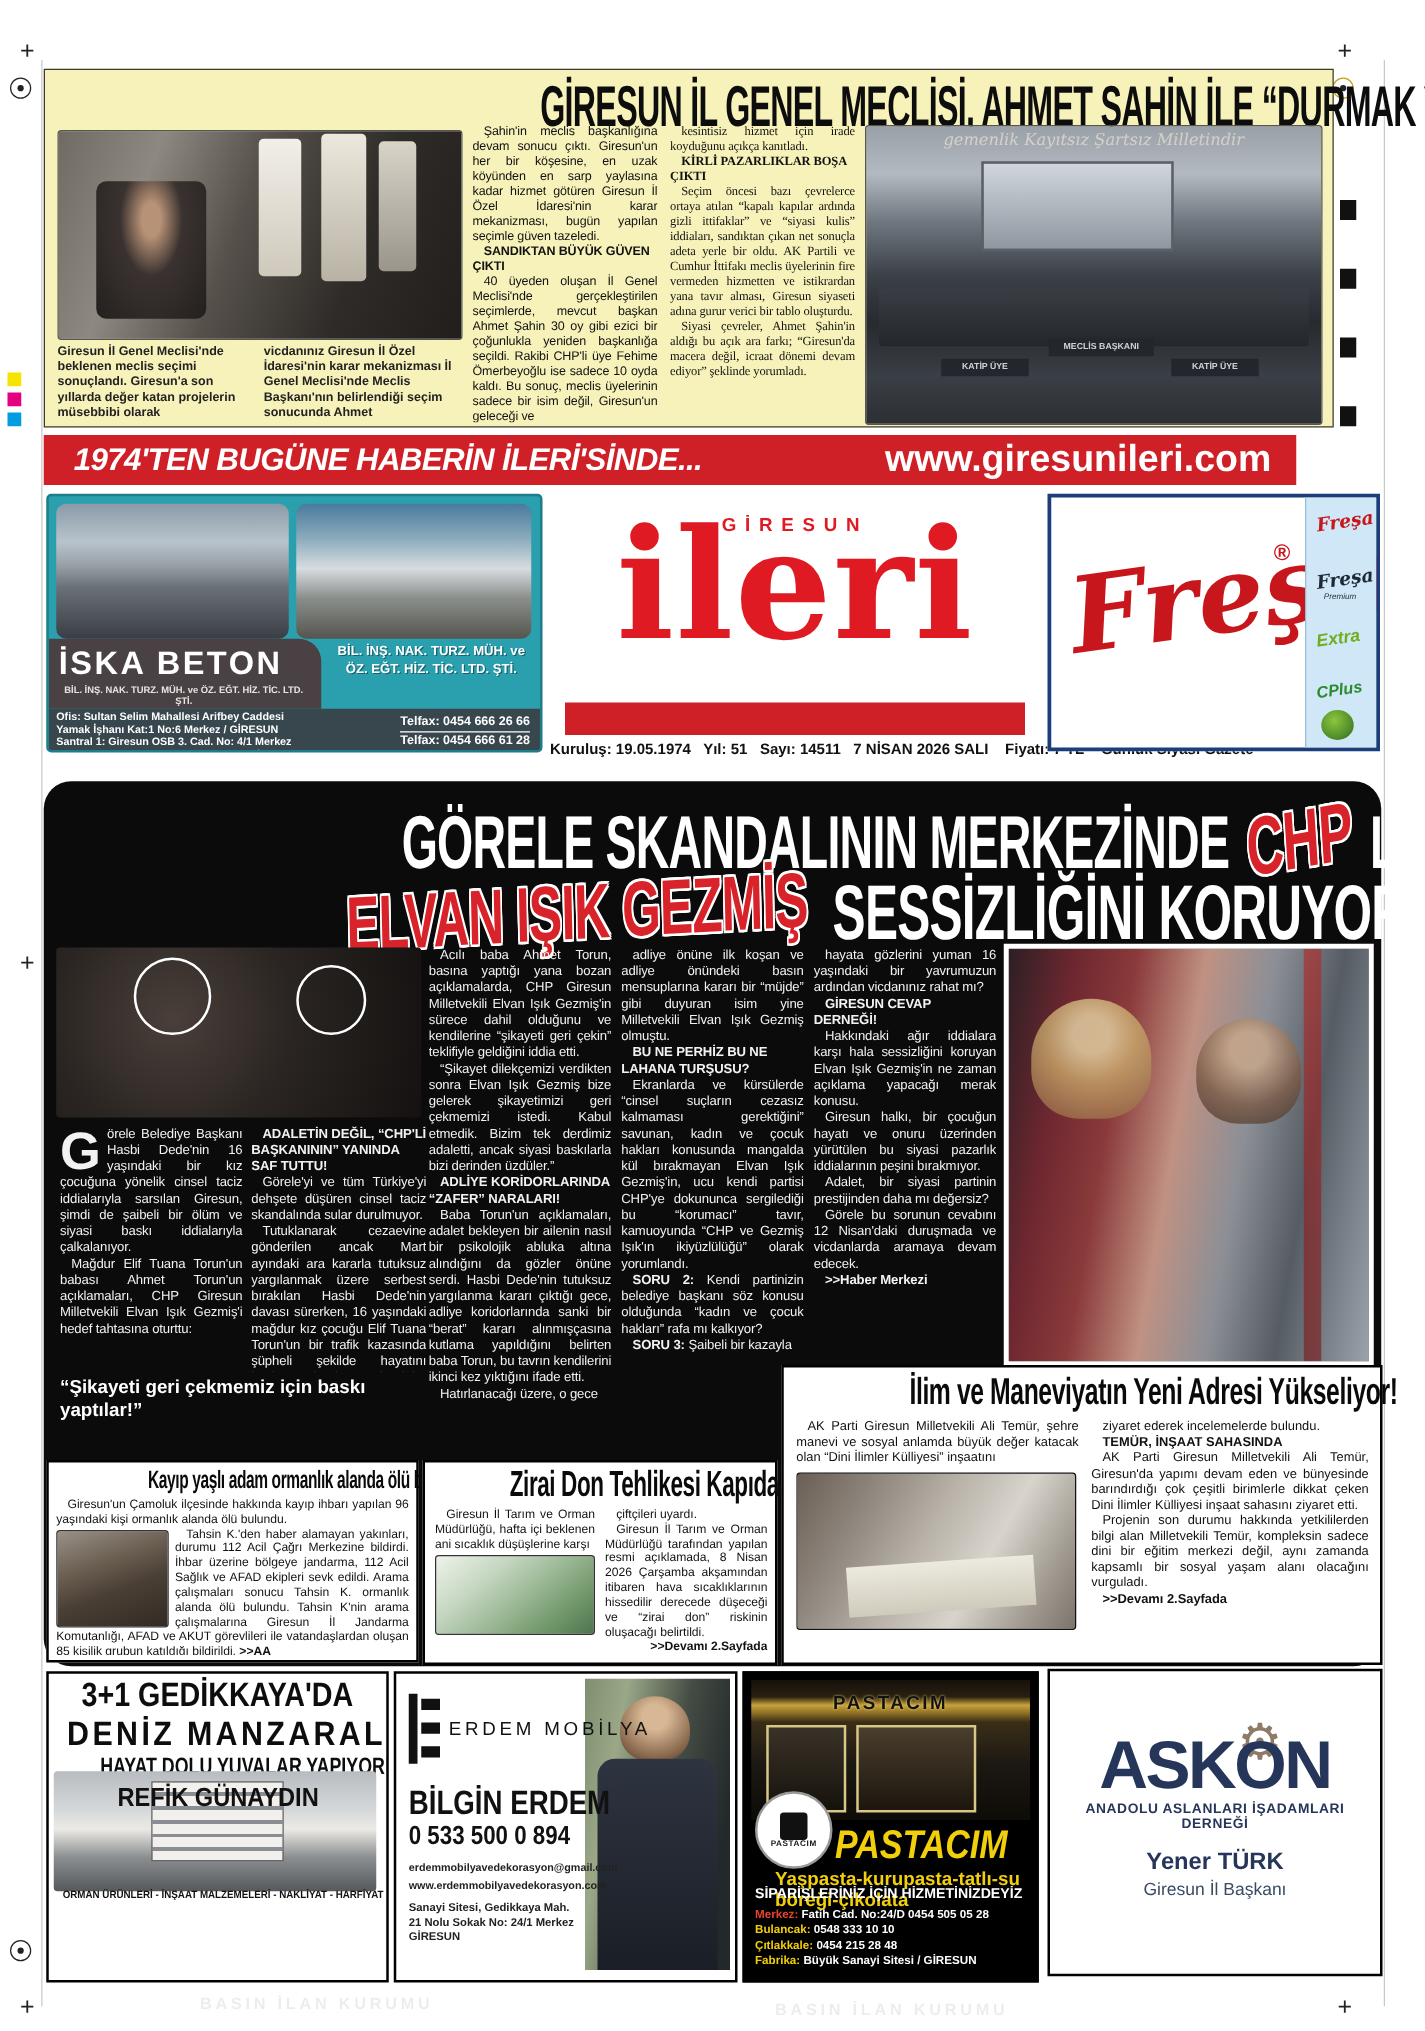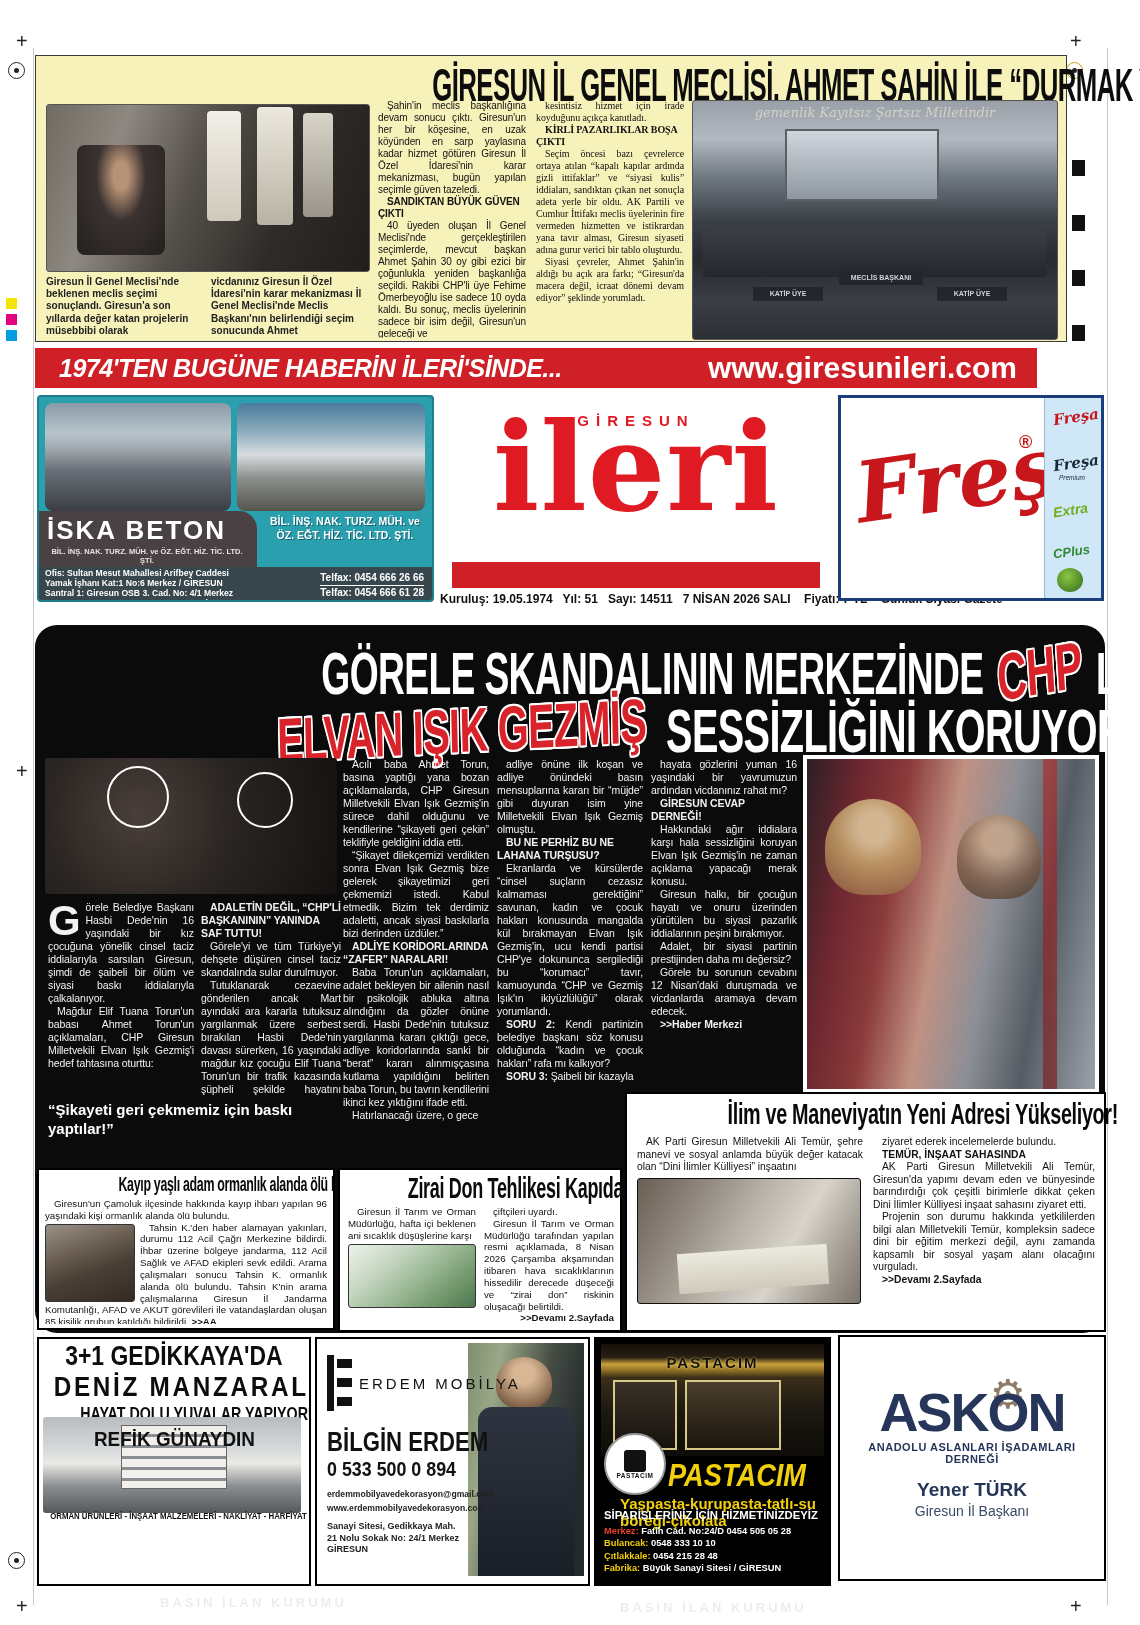--- a/index.html
+++ b/index.html
@@ -138,21 +138,21 @@
   <div class="abs iska" style="left:37px;top:395px;width:393px;height:203px;">
     <div class="photo ph-iska1" style="left:6px;top:6px;width:186px;height:108px;border-radius:8px;"></div>
     <div class="photo ph-iska2" style="left:198px;top:6px;width:188px;height:108px;border-radius:8px;"></div>
     <div class="abs" style="left:0;top:114px;width:218px;height:56px;background:#4a4145;border-radius:0 18px 0 0;">
       <span class="abs" style="left:8px;top:4px;font-size:26px;font-weight:900;color:#fff;letter-spacing:2px;">İSKA BETON</span>
       <span class="abs" style="left:8px;top:36px;width:200px;font-size:7.5px;font-weight:bold;color:#e8e4e0;text-align:center;">BİL. İNŞ. NAK. TURZ. MÜH. ve ÖZ. EĞT. HİZ. TİC. LTD. ŞTİ.</span>
     </div>
     <div class="abs" style="left:224px;top:118px;width:164px;font-size:10.5px;font-weight:900;color:#fff;text-align:center;line-height:1.3;text-shadow:1px 1px 0 #14636e;">BİL. İNŞ. NAK. TURZ. MÜH. ve ÖZ. EĞT. HİZ. TİC. LTD. ŞTİ.</div>
     <div class="abs" style="left:0;top:170px;width:100%;height:33px;background:#37474d;">
       <div class="abs" style="left:6px;top:1px;font-size:8.6px;font-weight:bold;color:#fff;line-height:1.18;">
-        <div>Ofis: Sultan Mesut Mahallesi Arifbey Caddesi</div>
+        <div>Ofis: Sultan Selim Mahallesi Arifbey Caddesi</div>
         <div>Yamak İşhanı Kat:1 No:6 Merkez / GİRESUN</div>
         <div>Santral 1: Giresun OSB 3. Cad. No: 4/1 Merkez</div>
       </div>
       <div class="abs" style="left:6px;top:32px;font-size:8.6px;font-weight:bold;color:#fff;">Santral 2: Küçük Ahmet Köyü Dereli / GİRESUN</div>
       <div class="abs" style="right:8px;top:4px;font-size:10px;font-weight:bold;color:#fff;text-align:center;line-height:1.4;">
         <div style="border-bottom:1px solid #fff;">Telfax: 0454 666 26 66</div>
         <div>Telfax: 0454 666 61 28</div>
       </div>
     </div>
   </div>

